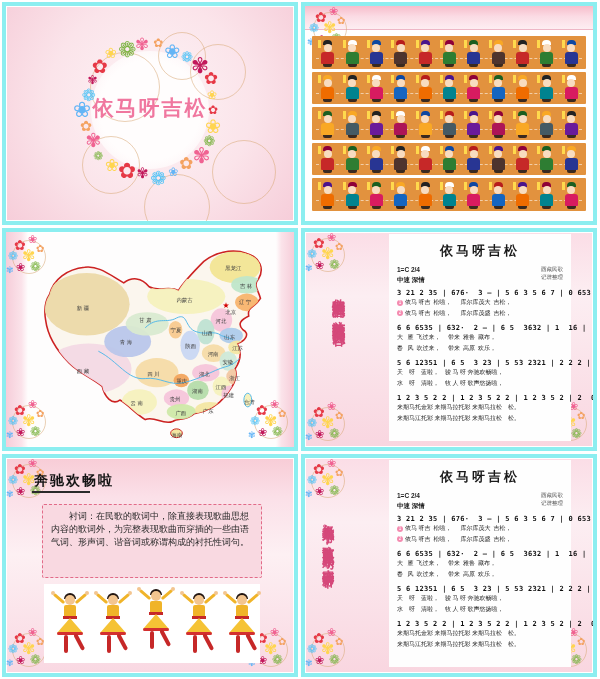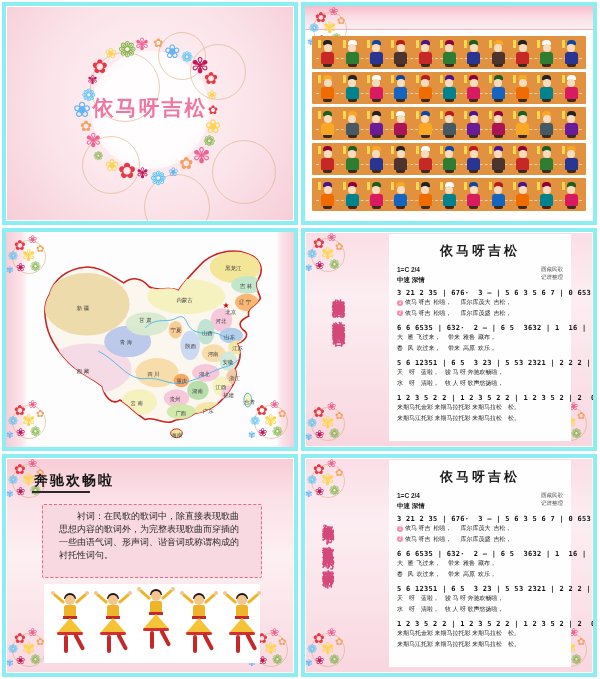--- a/index.html
+++ b/index.html
@@ -68,21 +68,21 @@
   .vtext .vcol { letter-spacing:1px; line-height:1.1; margin-left:2px; }
   .s4 .vtext { left:24px; font-size:13px; height:160px; }
   .s6 .vtext { left:14px; font-size:12px; height:170px; }
 
   
   .s5 { background:linear-gradient(180deg,#f8ccd6 0%,#fbe0e8 18%,#fdf0f3 45%,#f9d8e2 100%); }
   .s5-header { position:absolute; left:28px; top:14px; font-size:14px; font-weight:bold; color:#141414;
       letter-spacing:2px; }
   .s5-underline { position:absolute; left:26px; top:33px; width:58px; height:2px; background:#2a2a2a; }
   .s5-box { position:absolute; left:36px; right:32px; top:46px; height:74px; background:#f9d9e1;
-      border:1.5px dashed #e26a88; border-radius:2px; padding:5px 16px; font-size:9px; line-height:1.45;
+      border:1.5px dashed #e26a88; border-radius:2px; padding:5px 8px; font-size:9px; line-height:1.45;
       color:#2a2a2a; text-indent:2em; }
   .s5-photo { position:absolute; left:38px; right:34px; top:126px; bottom:10px; background:#fff; }
   .dancer { position:absolute; bottom:6px; width:40px; height:66px; }
   .dancer .arm { position:absolute; top:6px; width:14px; height:3px; background:#f0b429; border-radius:2px; }
   .dancer .arm.l { left:2px; transform:rotate(40deg); }
   .dancer .arm.r { right:2px; transform:rotate(-40deg); }
   .dancer .hand { position:absolute; top:0; width:4px; height:4px; background:#f3c58f; border-radius:50%; }
   .dancer .hand.l { left:1px; } .dancer .hand.r { right:1px; }
   .dancer .head { position:absolute; left:15px; top:4px; width:10px; height:10px; border-radius:50%; background:#f3c58f; }
   .dancer .hair { position:absolute; left:14px; top:2px; width:12px; height:6px; border-radius:6px 6px 0 0; background:#221510; }

